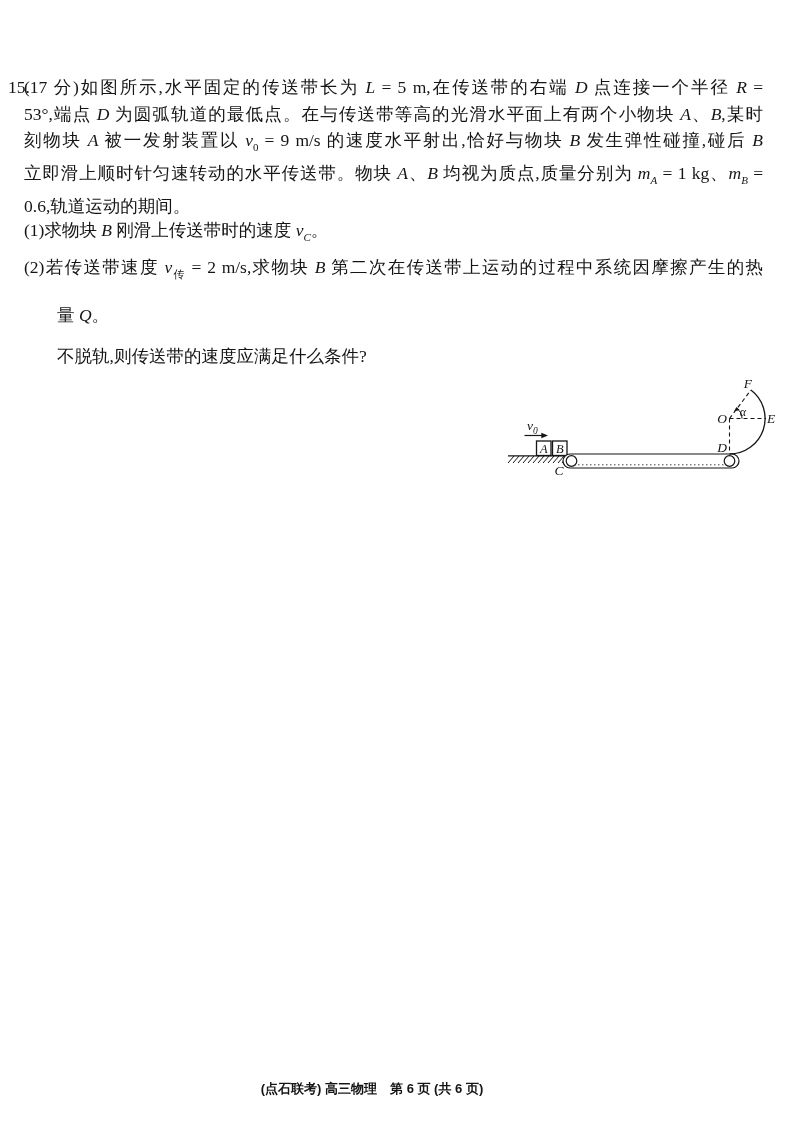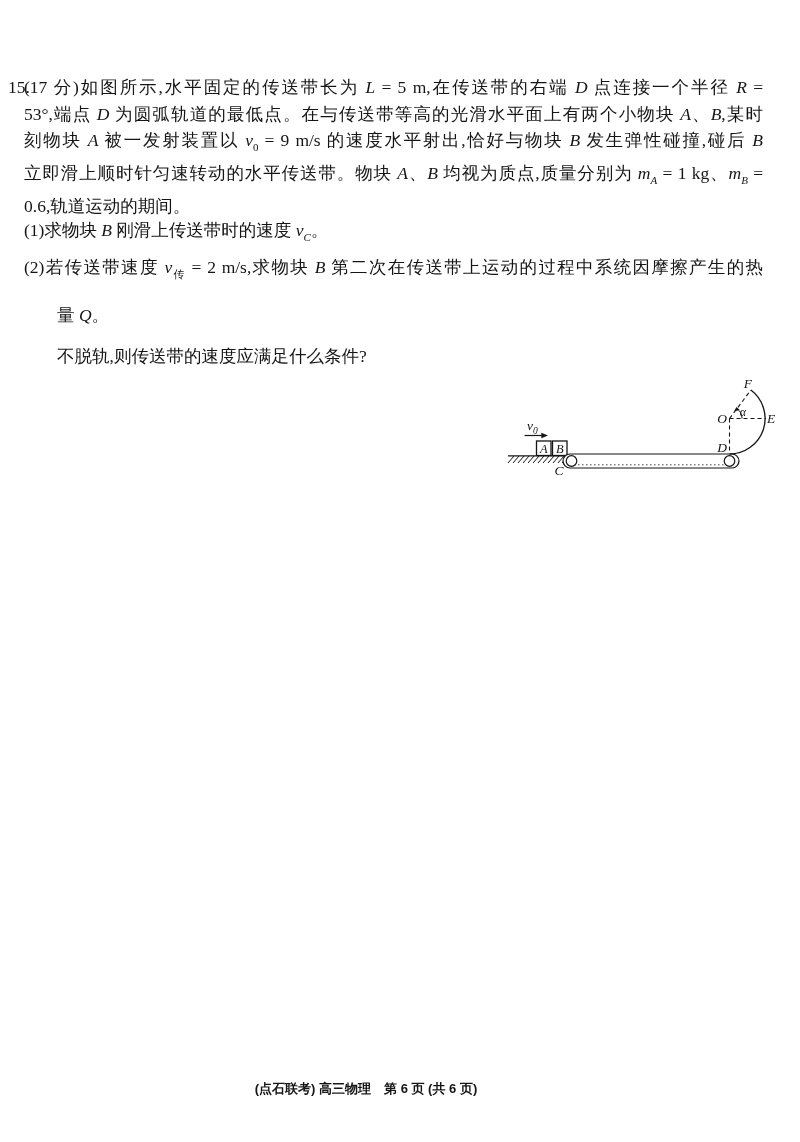--- a/index.html
+++ b/index.html
@@ -18,21 +18,21 @@
   .jl{text-align:justify;text-align-last:justify;}
   .sub{margin-top:-5px;}
   .sub .ln{line-height:31px;}
   .indent{padding-left:33px;margin-top:10px;}
   .ln i{font-family:"Liberation Serif","DejaVu Serif",serif;}
   .ln sub{font-size:11px;}
   .ln sup{font-size:11px;}
   .figure{position:absolute;left:495px;top:370px;}
   .figure text{font-family:"Liberation Serif","DejaVu Serif",serif;fill:#151515;}
   .footer{
-    position:absolute;left:2px;top:1080px;width:728px;
+    position:absolute;left:8px;top:1080px;width:728px;
     text-align:center;
     font-family:"Liberation Sans","DejaVu Sans",sans-serif;
     font-weight:700;font-size:13px;color:#151515;
   }
 </style>
 </head>
 <body>
 
 <div class="page">
 

